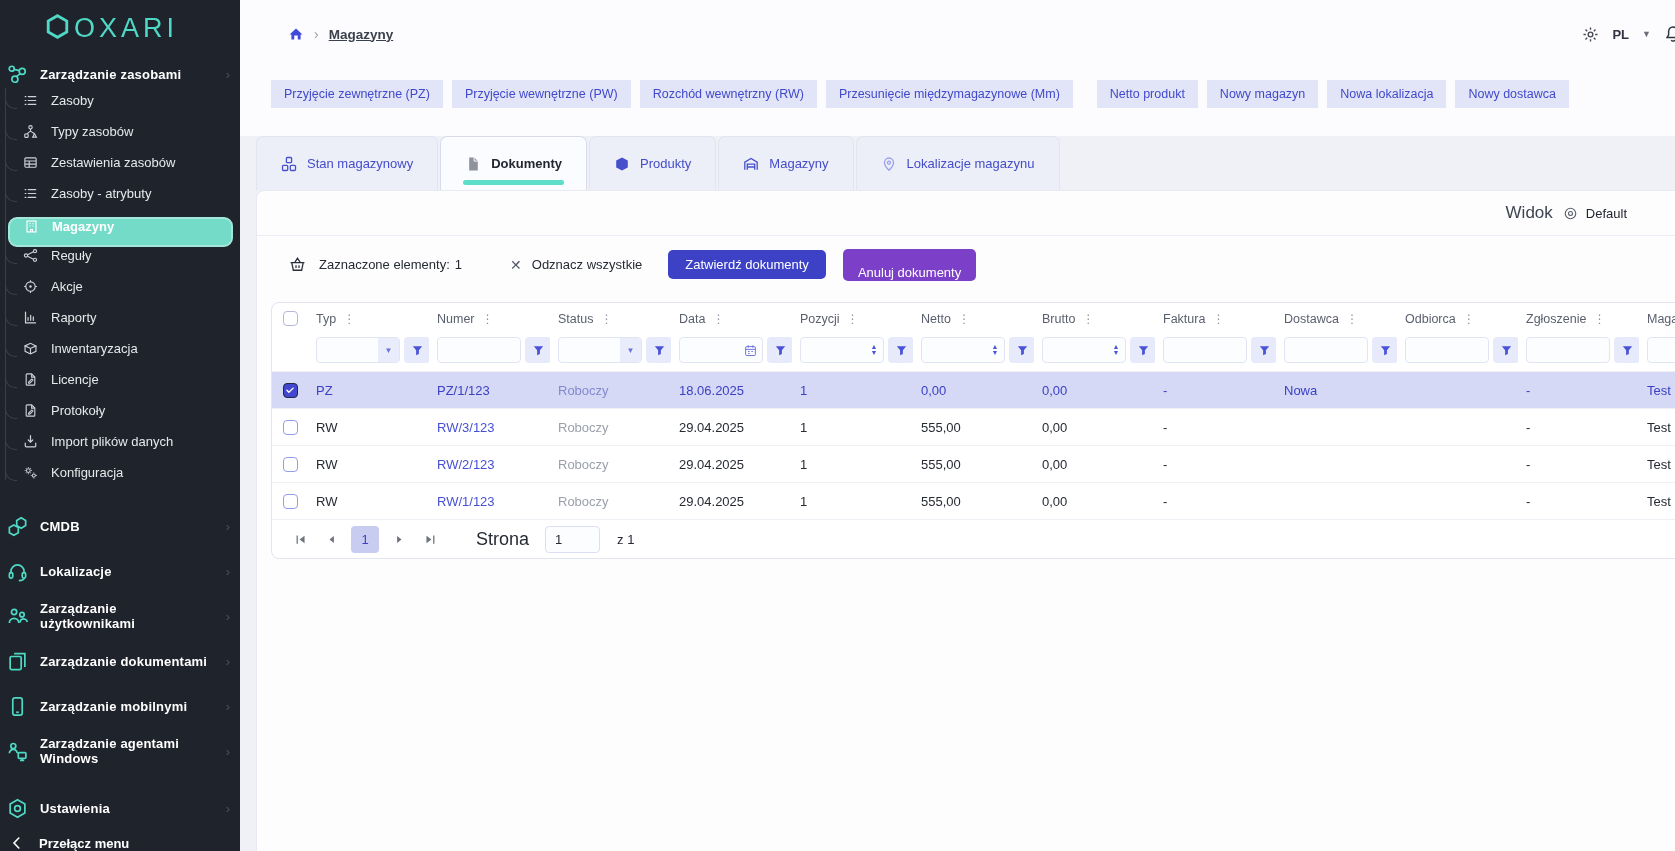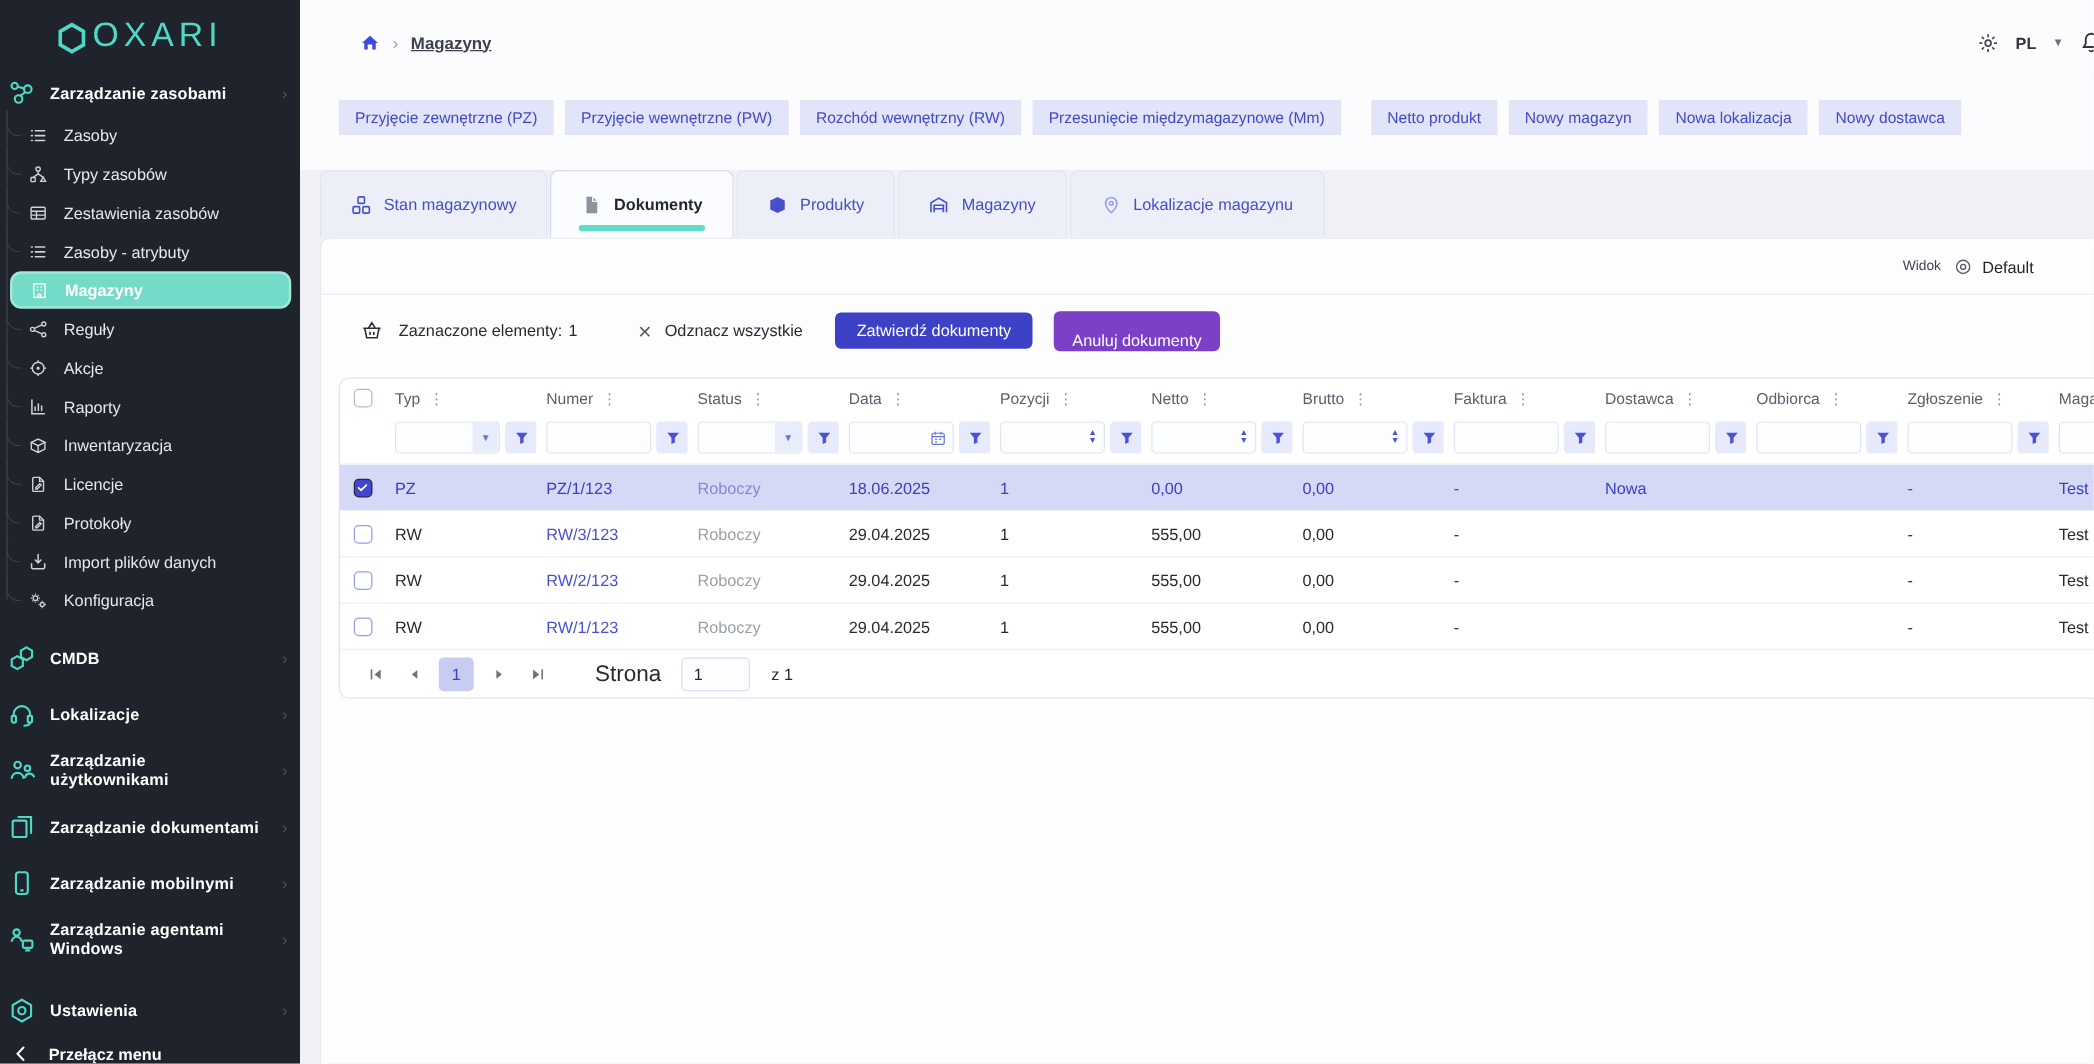--- a/index.html
+++ b/index.html
@@ -3,31 +3,31 @@
 <meta charset="utf-8">
 <style>
   *{box-sizing:border-box}
   html,body{margin:0;padding:0}
   body{width:1675px;height:851px;overflow:hidden;display:flex;background:#f0f1f7;
        font-family:"Liberation Sans",sans-serif;color:#262a33}
   svg{display:block}
 
   
   .sidebar{width:240px;min-width:240px;background:#1f232b;color:#e8eaee;position:relative;overflow:hidden}
-  .logo{margin:13px 0 0 44px;display:flex;align-items:flex-end;gap:3px;color:#4fd8c5}
+  .logo{margin:13px 0 0 44px;display:flex;align-items:flex-start;gap:3px;color:#4fd8c5}
   .logo .hex{width:27px;height:27px}
   .logo .word{font-size:27px;letter-spacing:4px;font-weight:400}
   .nav{margin-top:15px}
   .group{display:flex;align-items:center;height:30px;padding:0 10px 0 7px;gap:12px;cursor:pointer}
   .gicon{width:21px;height:21px;color:#4ed9c5;flex:none}
   .glabel{font-size:13px;font-weight:700;color:#fff;flex:1;letter-spacing:.2px}
   .gchev{color:#4c515b;font-size:13px}
   .items{position:relative;margin:4px 0 2px}
   .items:before{content:"";position:absolute;left:5px;top:-4px;bottom:16px;width:1px;background:#3a3f49}
-  .nav-item{position:relative;display:flex;align-items:center;height:31px;padding-left:23px;gap:13px;cursor:pointer}
+  .nav-item{position:relative;display:flex;align-items:flex-start;height:31px;padding-left:23px;gap:13px;cursor:pointer}
   .nav-item:before{content:"";position:absolute;left:5px;top:-5px;width:11px;height:20px;
        border-left:1px solid #3a3f49;border-bottom:1px solid #3a3f49;border-bottom-left-radius:10px}
   .iicon{width:15px;height:15px;color:#ced2d9;flex:none}
   .ilabel{font-size:13px;color:#e6e8ec;white-space:nowrap}
   .nav-item.active{background:#74dbc9;border:2px solid #a2e7da;border-radius:9px;height:30px;
        margin:0 7px 1px 8px;padding-left:14px}
   .nav-item.active:before{display:none}
   .nav-item.active .ilabel{color:#fff;font-weight:700}
   .nav-item.active .iicon{color:#fff}
   .group.lower{margin-top:15px}
@@ -61,21 +61,21 @@
        font-size:13px;color:#444dc9;cursor:pointer;white-space:nowrap}
   .tab .ticon{width:16px;height:16px}
   .tab.active{background:#fbfcff;color:#23262e;font-weight:700;border-color:#d8dbec}
   .tab.active:after{content:"";position:absolute;left:22px;right:22px;bottom:5px;height:5px;border-radius:3px;background:#5eddc9}
   .ic-ind{color:#4750cb}.ic-gray{color:#8d929c}.ic-lite{color:#9aa0e8}
 
   .card{flex:1;background:#fdfdfe;margin-left:16px;border:1px solid #e8e9f1;border-right:none;border-bottom:none;
         border-top-left-radius:8px;display:flex;flex-direction:column;min-height:0}
   .view-row{height:45px;display:flex;align-items:center;justify-content:flex-end;gap:10px;
         padding-right:48px;border-bottom:1px solid #ecedf4}
-  .view-label{font-size:11px;color:#3e4450}
+  .view-label{font-size:17px;color:#3e4450}
   .view-btn{display:flex;align-items:center;gap:8px;font-size:13px;color:#23262e;cursor:pointer}
   .eye{width:15px;height:15px;color:#5a5f6a}
 
   .toolbar{height:57px;display:flex;align-items:center;padding-left:32px}
   .basket{width:17px;height:17px;color:#2b2f39}
   .sel-text{margin-left:13px;font-size:13px;color:#262a33;display:flex;gap:5px}
   .deselect{margin-left:48px;display:flex;align-items:center;gap:10px;font-size:13px;color:#262a33;cursor:pointer}
   .xmark{font-size:14px;color:#565c67}
   .btn-primary{margin-left:26px;background:#3c41c6;color:#fff;font-size:13px;height:29px;padding:0 17px;
         border:none;border-radius:5px;font-family:inherit;cursor:pointer}

